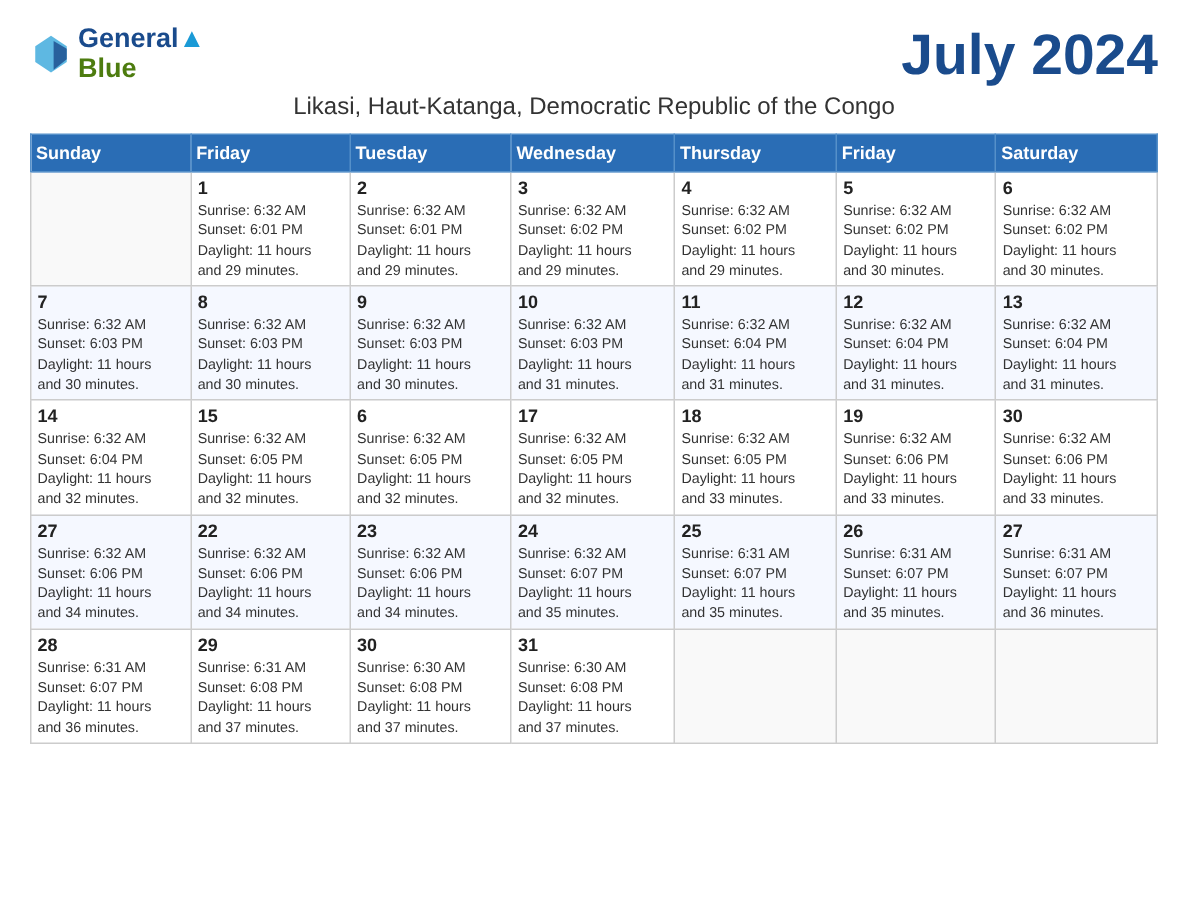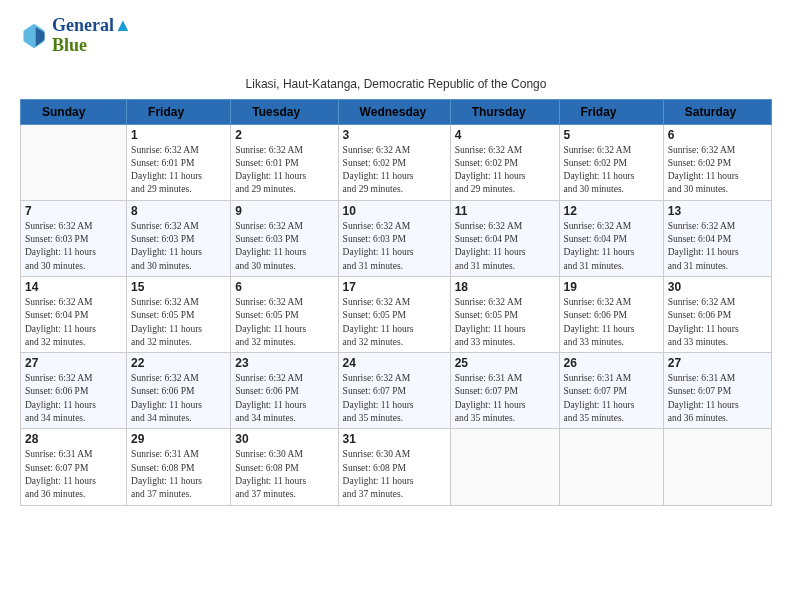--- a/index.html
+++ b/index.html
@@ -7,22 +7,21 @@
       font-family: Arial, sans-serif;
       background: #fff;
       width: 792px;
       min-height: 612px;
       padding: 16px 20px;
     }
     .header-section {
       display: flex;
       justify-content: space-between;
       align-items: flex-start;
-      margin-bottom: 21px;
-      font-family: Liberation Serif, serif;
+      margin-bottom: 4px;
     }
     .logo {
       display: flex;
       align-items: center;
       gap: 4px;
     }
     .logo-text {
       font-size: 18px;
       font-weight: bold;
       color: #1a4b8c;
@@ -36,33 +35,33 @@
       height: 28px;
     }
     .month-title {
       font-size: 38px;
       font-weight: bold;
       color: #1a4b8c;
       text-align: right;
     }
     .subtitle {
       text-align: center;
-      font-size: 12px;
+      font-size: 16px;
       color: #333;
       margin-bottom: 8px;
     }
     table {
       width: 100%;
       border-collapse: collapse;
       font-size: 10px;
     }
     thead tr th {
       background: #2a6db5;
-      color: #000000;
-      padding: 5px 21px;
+      color: #ffffff;
+      padding: 5px 3px;
       text-align: left;
       font-size: 12px;
       font-weight: bold;
       border: 1px solid #5590c9;
     }
     tbody tr td {
       border: 1px solid #ccc;
       vertical-align: top;
       padding: 3px 4px;
       width: 113px;
@@ -76,40 +75,40 @@
       font-size: 12px;
       font-weight: bold;
       color: #222;
       display: block;
       margin-bottom: 2px;
     }
     .day-info {
       color: #333;
       font-size: 9.5px;
       line-height: 1.4;
-      font-family: Liberation Serif, serif;
     }
     td.empty {
       background: #f9f9f9;
     }
   </style>
 </head>
 <body>
 
 <div class="header-section">
   <div class="logo">
     <svg class="logo-icon" viewBox="0 0 32 32">
       <polygon points="16,2 28,10 28,22 16,30 4,22 4,10" fill="#1a9ad6" opacity="0.7"></polygon>
       <polygon points="18,6 28,12 28,20 18,28" fill="#1a4b8c" opacity="0.8"></polygon>
     </svg>
     <div class="logo-text">
       <div>General<span>▲</span></div>
       <div style="color:#4d7c0f;">Blue</div>
     </div>
   </div>
+  <div class="month-title">July 2024</div>
 </div>
 
 <div class="subtitle">Likasi, Haut-Katanga, Democratic Republic of the Congo</div>
 
 <table>
   <thead>
     <tr id="thead-row">
         <th>Sunday</th>
         <th>Friday</th>
         <th>Tuesday</th>

